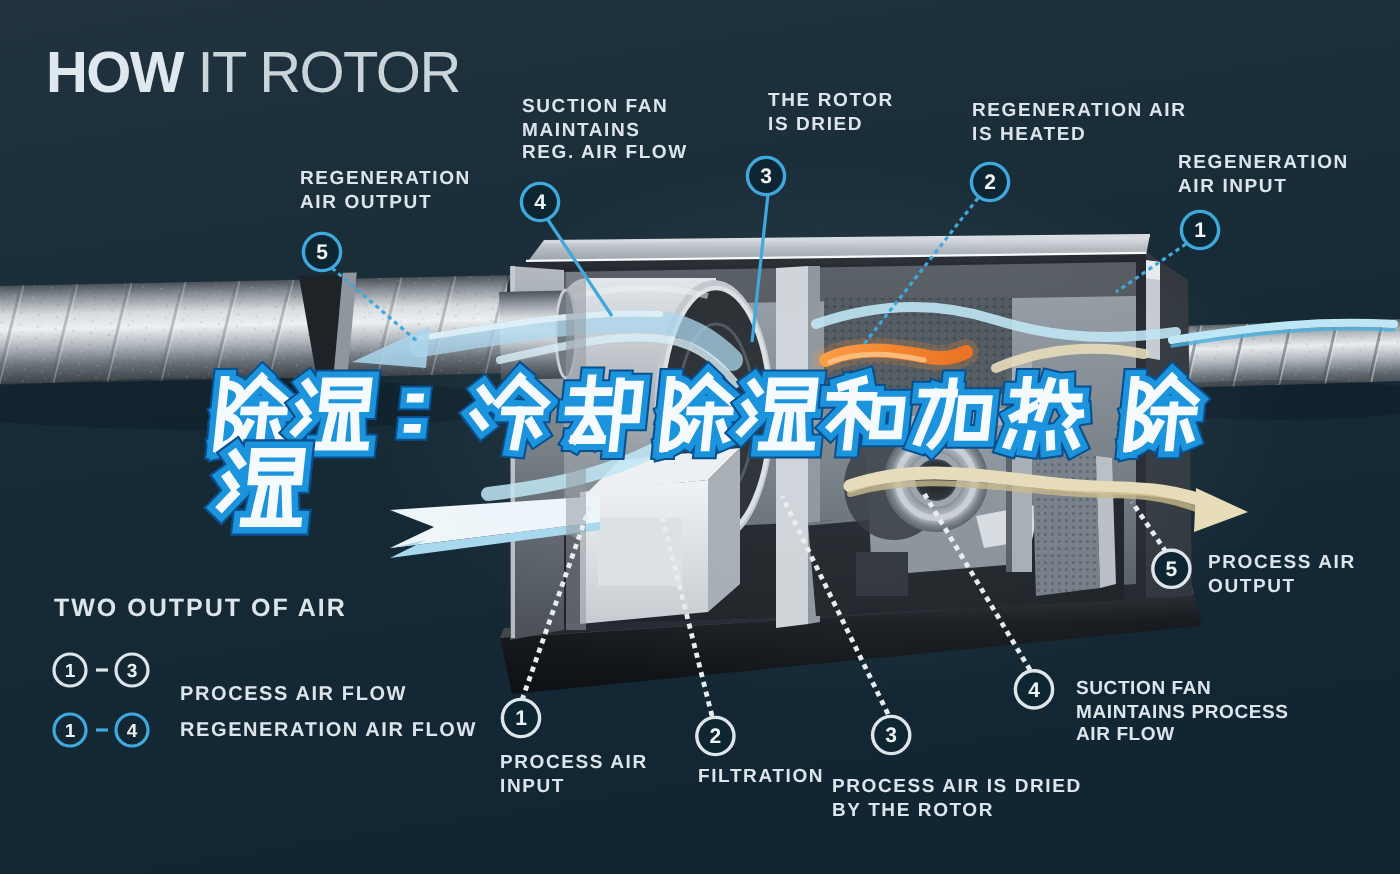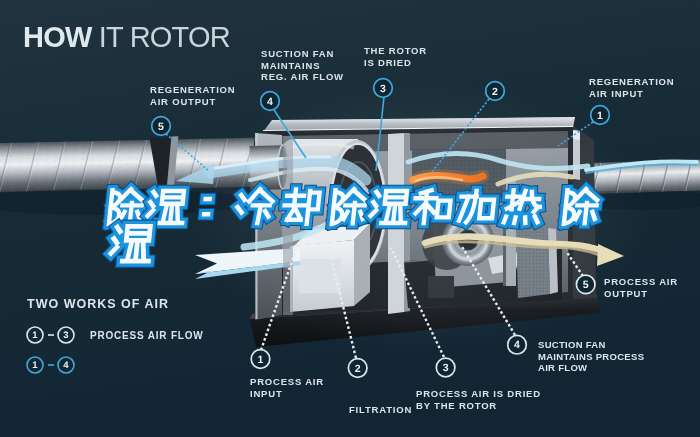--- a/index.html
+++ b/index.html
@@ -354,21 +354,23 @@
           <path d="M14,12 L22,22 M9,38 L17,48 M6,72 L18,58 M38,10 L90,10 M38,10 L38,42 M90,10 L90,42 M38,26 L90,26 M38,42 L90,42 M50,52 L46,82 M64,50 L64,84 M78,52 L82,82 M34,90 L94,90" fill="none" stroke="#1b93dd" stroke-width="26" stroke-linecap="square" stroke-linejoin="miter"></path>
         </g>
 <g transform="translate(135.0,222.0) scale(0.435)">
           <path d="M14,12 L22,22 M9,38 L17,48 M6,72 L18,58 M38,10 L90,10 M38,10 L38,42 M90,10 L90,42 M38,26 L90,26 M38,42 L90,42 M50,52 L46,82 M64,50 L64,84 M78,52 L82,82 M34,90 L94,90" fill="none" stroke="#f4fafd" stroke-width="11" stroke-linecap="square" stroke-linejoin="miter"></path>
         </g>
 </g>
 </svg>
 <div style="position:absolute;left:23px;top:21px;font-size:29px;letter-spacing:-0.8px;color:#dfe8ee;font-weight:bold">HOW<span style="font-weight:normal;color:#c9d4db"> IT ROTOR</span></div>
     <div style="position:absolute;left:150px;top:84px;font-size:9.5px;line-height:11.5px;font-weight:bold;letter-spacing:0.8px;color:#dde5ea;text-align:left;white-space:nowrap">REGENERATION<br>AIR OUTPUT</div>
     <div style="position:absolute;left:261px;top:48px;font-size:9.5px;line-height:11.5px;font-weight:bold;letter-spacing:0.8px;color:#dde5ea;text-align:left;white-space:nowrap">SUCTION FAN<br>MAINTAINS<br>REG. AIR FLOW</div>
-    <div style="position:absolute;left:364px;top:45px;font-size:9.5px;line-height:11.5px;font-weight:bold;letter-spacing:0.8px;color:#dde5ea;text-align:left;white-space:nowrap">THE ROTOR<br>IS DRIED</div>
+    <div style="position:absolute;left:384px;top:45px;font-size:9.5px;line-height:11.5px;font-weight:bold;letter-spacing:0.8px;color:#dde5ea;text-align:left;white-space:nowrap">THE ROTOR<br>IS DRIED</div>
+    <div style="position:absolute;left:486px;top:50px;font-size:9.5px;line-height:11.5px;font-weight:bold;letter-spacing:0.8px;color:#dde5ea;text-align:left;white-space:nowrap">REGENERATION AIR<br>IS HEATED</div>
     <div style="position:absolute;left:589px;top:76px;font-size:9.5px;line-height:11.5px;font-weight:bold;letter-spacing:0.8px;color:#dde5ea;text-align:left;white-space:nowrap">REGENERATION<br>AIR INPUT</div>
     <div style="position:absolute;left:250px;top:376px;font-size:9.5px;line-height:11.5px;font-weight:bold;letter-spacing:0.8px;color:#dde5ea;text-align:left;white-space:nowrap">PROCESS AIR<br>INPUT</div>
-    <div style="position:absolute;left:349px;top:404px;font-size:9.5px;line-height:11.5px;font-weight:bold;letter-spacing:0.8px;color:#dde5ea;text-align:left;white-space:nowrap">FILTRATION</div>
+    <div style="position:absolute;left:349px;top:383px;font-size:9.5px;line-height:11.5px;font-weight:bold;letter-spacing:0.8px;color:#dde5ea;text-align:left;white-space:nowrap">FILTRATION</div>
     <div style="position:absolute;left:416px;top:388px;font-size:9.5px;line-height:11.5px;font-weight:bold;letter-spacing:0.8px;color:#dde5ea;text-align:left;white-space:nowrap">PROCESS AIR IS DRIED<br>BY THE ROTOR</div>
     <div style="position:absolute;left:538px;top:339px;font-size:9.5px;line-height:11.5px;font-weight:bold;letter-spacing:0.3px;color:#dde5ea;text-align:left;white-space:nowrap">SUCTION FAN<br>MAINTAINS PROCESS<br>AIR FLOW</div>
     <div style="position:absolute;left:604px;top:276px;font-size:9.5px;line-height:11.5px;font-weight:bold;letter-spacing:0.8px;color:#dde5ea;text-align:left;white-space:nowrap">PROCESS AIR<br>OUTPUT</div>
-    <div style="position:absolute;left:27px;top:297px;font-size:12.5px;line-height:14px;font-weight:bold;letter-spacing:1.0px;color:#dde5ea;text-align:left;white-space:nowrap">TWO WORKS OF AIR</div>
-    <div style="position:absolute;left:90px;top:330px;font-size:10px;line-height:11.5px;font-weight:bold;letter-spacing:0.8px;color:#dde5ea;text-align:left;white-space:nowrap">PROCESS AIR FLOW</div>
+    <div style="position:absolute;left:27px;top:297px;font-size:12.5px;line-height:14px;font-weight:bold;letter-spacing:1.0px;color:#dde5ea;text-align:left;white-space:nowrap">TWO OUTPUT OF AIR</div>
+    <div style="position:absolute;left:90px;top:342px;font-size:10px;line-height:11.5px;font-weight:bold;letter-spacing:0.8px;color:#dde5ea;text-align:left;white-space:nowrap">PROCESS AIR FLOW</div>
+    <div style="position:absolute;left:90px;top:360px;font-size:10px;line-height:11.5px;font-weight:bold;letter-spacing:0.8px;color:#dde5ea;text-align:left;white-space:nowrap">REGENERATION AIR FLOW</div>
 </div>
 </body></html>

